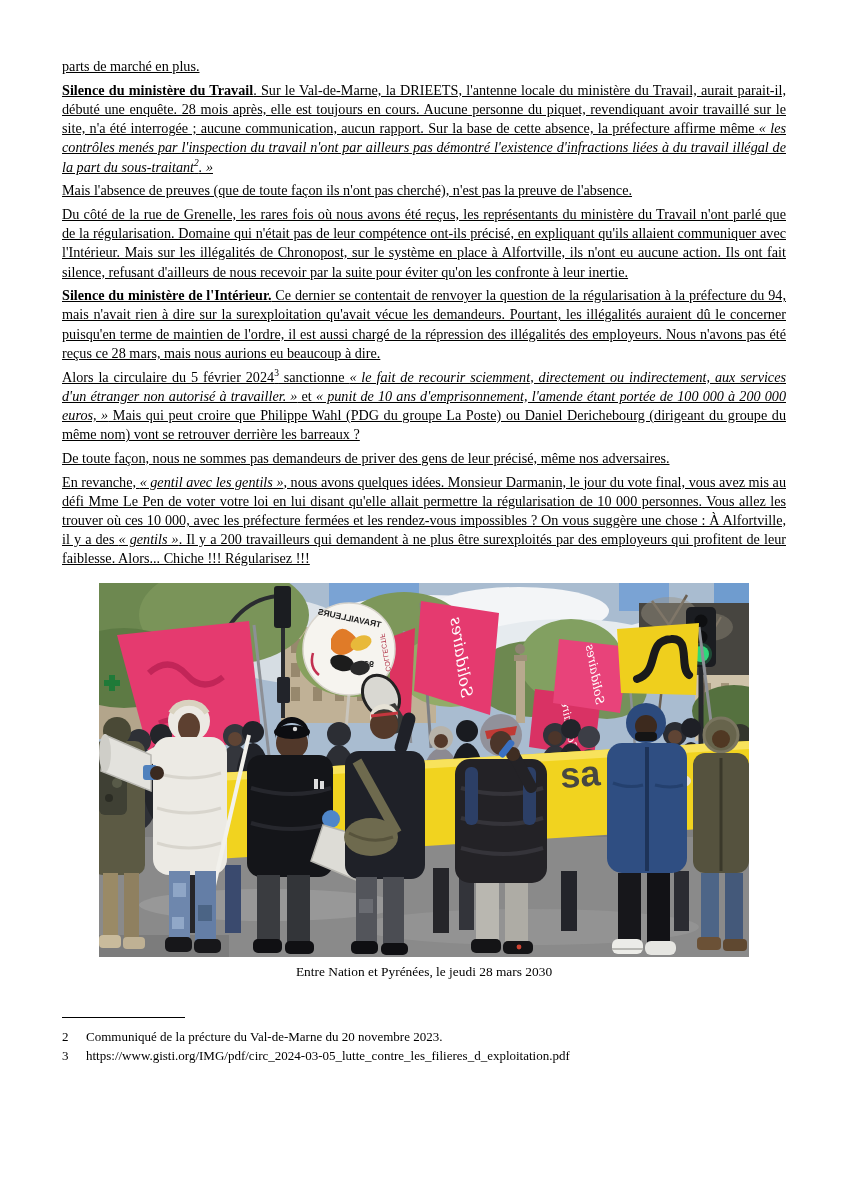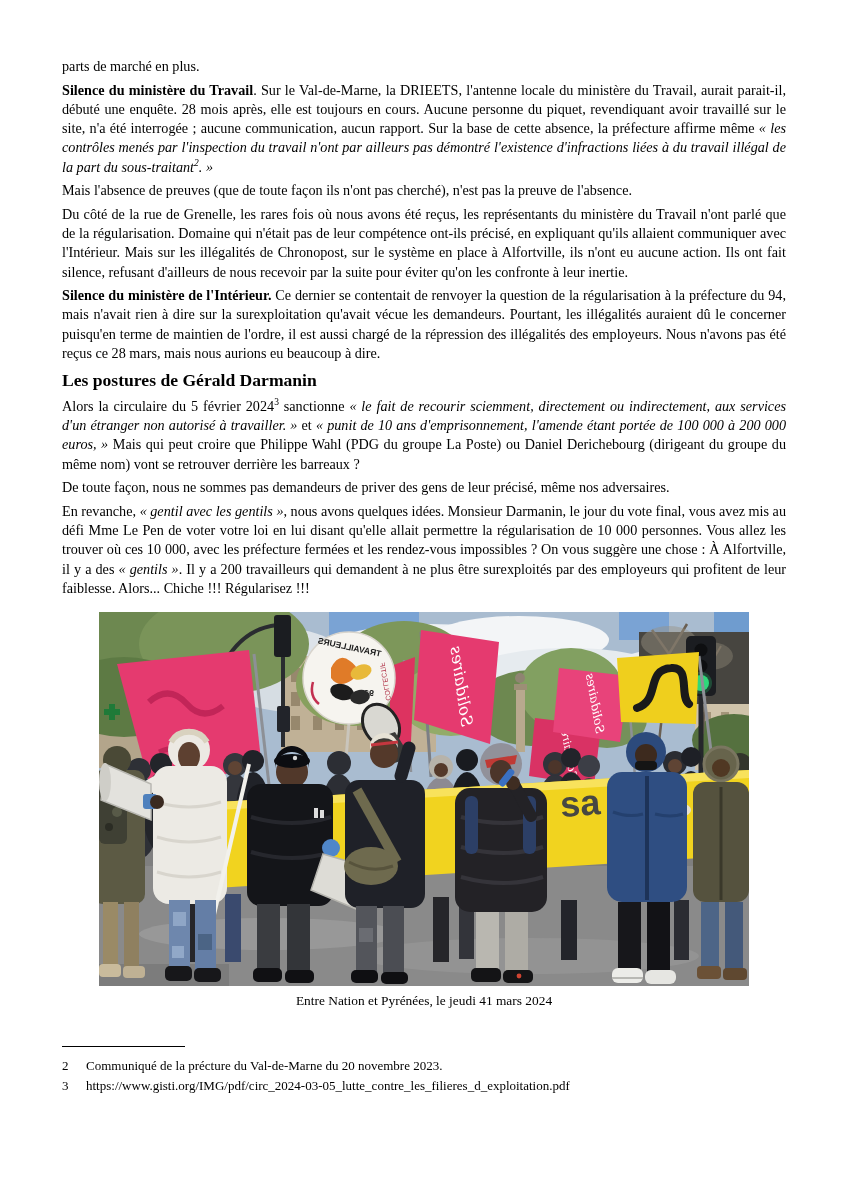--- a/index.html
+++ b/index.html
@@ -2,21 +2,21 @@
 <html lang="fr"><head>
 <meta charset="utf-8">
 <style>
   html,body{margin:0;padding:0;}
   body{
     width:848px;height:1199px;overflow:hidden;background:#ffffff;color:#000;
     font-family:"Liberation Serif","DejaVu Serif",serif;
   }
   .page{padding:57px 62px 0 62px;width:724px;box-sizing:content-box;}
   .article p{
-    margin:0 0 4.5px 0;font-size:14.2px;line-height:19.2px;text-align:justify;
+    margin:0 0 4.5px 0;font-size:14.2px;line-height:19.2px;text-align:justify;text-decoration:underline;
   }
   .article h2{
     font-size:17.6px;line-height:21px;font-weight:bold;margin:7px 0 6px 0;
   }
   .seg-b{font-weight:bold;}
   .seg-i{font-style:italic;}
   sup{font-size:9.5px;line-height:0;vertical-align:super;}
   figure{margin:14px 0 0 0;width:724px;text-align:center;}
   figure svg{display:block;margin:0 auto;background:#a9bcd0;}
   figcaption{font-size:13.4px;line-height:16px;margin-top:7px;}
@@ -30,21 +30,20 @@
 <body>
 
 <div class="page">
 
   <div class="article" id="article">
       <p><span>parts de marché en plus.</span></p>
       <p><span class="seg-b">Silence du ministère du Travail</span><span>. Sur le Val-de-Marne, la DRIEETS, l'antenne locale du ministère du Travail, aurait parait-il, débuté une enquête. 28 mois après, elle est toujours en cours. Aucune personne du piquet, revendiquant avoir travaillé sur le site, n'a été interrogée ; aucune communication, aucun rapport. Sur la base de cette absence, la préfecture affirme même </span><span class="seg-i">« les contrôles menés par l'inspection du travail n'ont par ailleurs pas démontré l'existence d'infractions liées à du travail illégal de la part du sous-traitant</span><sup class="seg-i">2</sup><span class="seg-i">. »</span></p>
       <p><span>Mais l'absence de preuves (que de toute façon ils n'ont pas cherché), n'est pas la preuve de l'absence.</span></p>
       <p><span>Du côté de la rue de Grenelle, les rares fois où nous avons été reçus, les représentants du ministère du Travail n'ont parlé que de la régularisation. Domaine qui n'était pas de leur compétence ont-ils précisé, en expliquant qu'ils allaient communiquer avec l'Intérieur. Mais sur les illégalités de Chronopost, sur le système en place à Alfortville, ils n'ont eu aucune action. Ils ont fait silence, refusant d'ailleurs de nous recevoir par la suite pour éviter qu'on les confronte à leur inertie.</span></p>
       <p><span class="seg-b">Silence du ministère de l'Intérieur.</span><span> Ce dernier se contentait de renvoyer la question de la régularisation à la préfecture du 94, mais n'avait rien à dire sur la surexploitation qu'avait vécue les demandeurs. Pourtant, les illégalités auraient dû le concerner puisqu'en terme de maintien de l'ordre, il est aussi chargé de la répression des illégalités des employeurs. Nous n'avons pas été reçus ce 28 mars, mais nous aurions eu beaucoup à dire.</span></p>
-      <h2>Les postures de Gérald Darmanin</h2>
       <p><span>Alors la circulaire du 5 février 2024</span><sup>3</sup><span> sanctionne </span><span class="seg-i">« le fait de recourir sciemment, directement ou indirectement, aux services d'un étranger non autorisé à travailler. »</span><span> et </span><span class="seg-i">« punit de 10 ans d'emprisonnement, l'amende étant portée de 100 000 à 200 000 euros, »</span><span> Mais qui peut croire que Philippe Wahl (PDG du groupe La Poste) ou Daniel Derichebourg (dirigeant du groupe du même nom) vont se retrouver derrière les barreaux ?</span></p>
       <p><span>De toute façon, nous ne sommes pas demandeurs de priver des gens de leur précisé, même nos adversaires.</span></p>
       <p><span>En revanche, </span><span class="seg-i">« gentil avec les gentils »</span><span>, nous avons quelques idées. Monsieur Darmanin, le jour du vote final, vous avez mis au défi Mme Le Pen de voter votre loi en lui disant qu'elle allait permettre la régularisation de 10 000 personnes. Vous allez les trouver où ces 10 000, avec les préfecture fermées et les rendez-vous impossibles ? On vous suggère une chose : À Alfortville, il y a des </span><span class="seg-i">« gentils »</span><span>. Il y a 200 travailleurs qui demandent à ne plus être surexploités par des employeurs qui profitent de leur faiblesse. Alors... Chiche !!! Régularisez !!!</span></p>
     </div>
 
   <figure>
     <svg width="650" height="374" viewBox="0 0 650 374">
 
       <rect x="0" y="0" width="650" height="210" fill="#a9bcd0"></rect>
       <rect x="230" y="0" width="90" height="34" fill="#7aa3d4"></rect>
@@ -389,21 +388,21 @@
         <circle cx="622" cy="152" r="17" fill="#67644c" stroke="#7a7660" stroke-width="3"></circle>
         <circle cx="622" cy="156" r="9" fill="#503823"></circle>
         <rect x="594" y="170" width="56" height="120" rx="12" fill="#55523e"></rect>
         <line x1="622" y1="175" x2="622" y2="288" stroke="#3a382a" stroke-width="3"></line>
         <rect x="602" y="290" width="18" height="68" fill="#4d6587"></rect>
           <rect x="626" y="290" width="18" height="68" fill="#44597a"></rect>
         <rect x="598" y="354" width="24" height="13" rx="4" fill="#6b5136"></rect>
           <rect x="624" y="356" width="24" height="12" rx="4" fill="#5f4830"></rect>
       </g>
     </svg>
-    <figcaption>Entre Nation et Pyrénées, le jeudi 41 mars 2024</figcaption>
+    <figcaption>Entre Nation et Pyrénées, le jeudi 28 mars 2030</figcaption>
   </figure>
 
   <div class="footnotes">
     <div class="fn-rule"></div>
     <div class="fn">
       <span class="fn-num">2</span>
       <span class="fn-text">Communiqué de la précture du Val-de-Marne du 20 novembre 2023.</span>
     </div>
     <div class="fn">
       <span class="fn-num">3</span>

